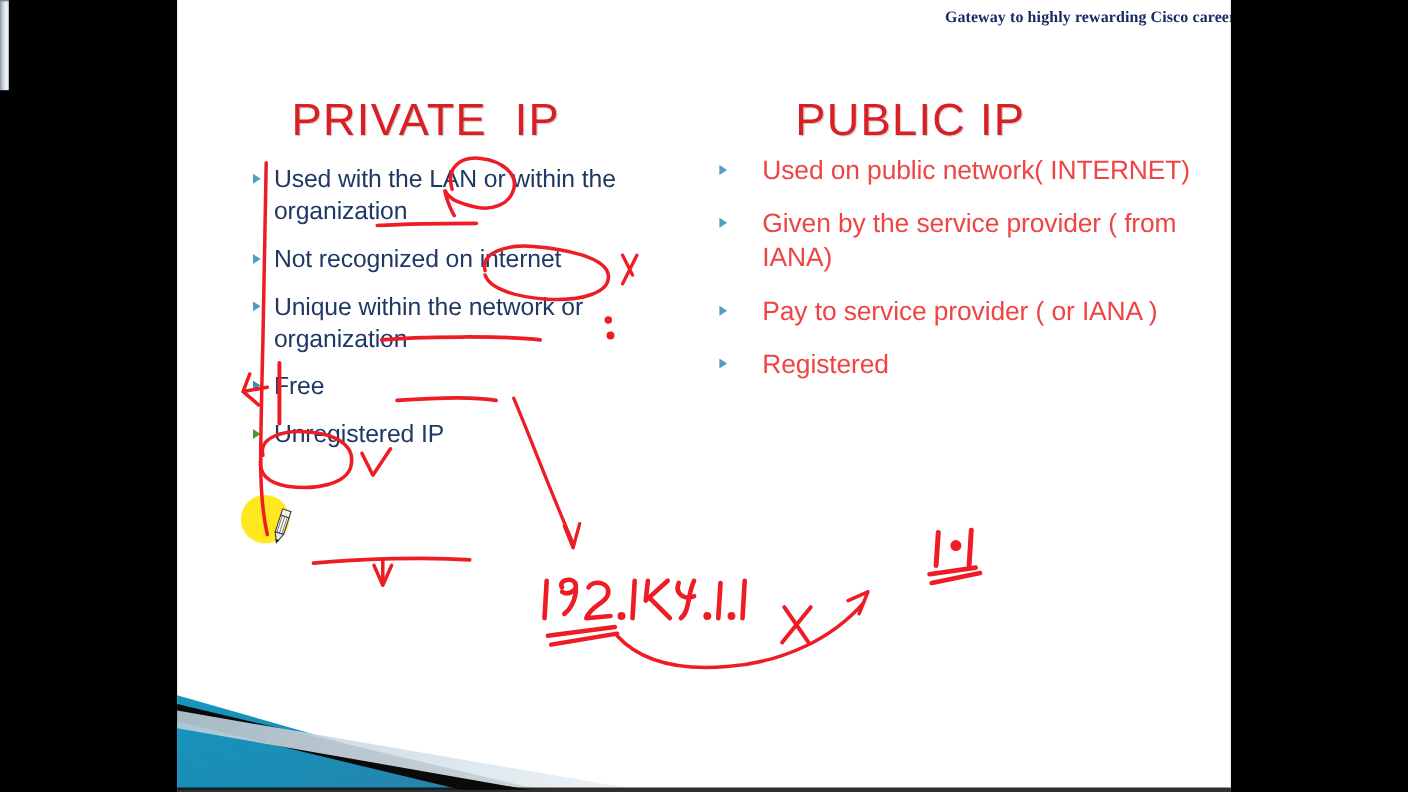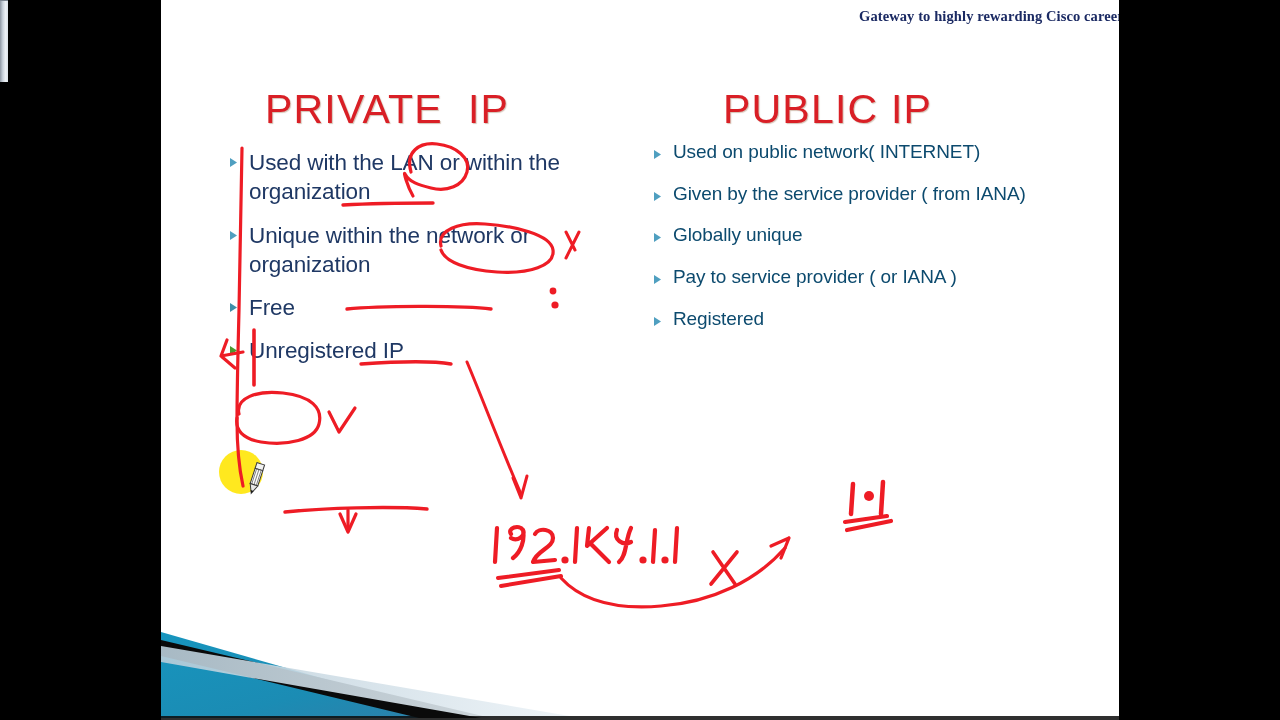--- a/index.html
+++ b/index.html
@@ -106,21 +106,21 @@
     margin-right: 11px;
   }
   .bullet-marker svg { display: block; }
   .bullet-text {
     font-family: "Liberation Sans", sans-serif;
     font-size: 22.5px;
     line-height: 1.30;
     letter-spacing: -0.1px;
   }
   #col-left  .bullet-text { color: #1f3864; }
-  #col-right .bullet-text { color: #0c4a6e; font-size: 19px; }
+  #col-right .bullet-text { color: #ef4444; font-size: 24px; margin-left: 20px; }
   #col-right .bullet-item { margin-bottom: 17px; }
 
   
   #corner-deco {
     position: absolute;
     left: 0; bottom: 0;
     width: 958px; height: 120px;
     pointer-events: none;
   }
 
@@ -171,20 +171,28 @@
             </svg>
         </span>
         <span class="bullet-text">Used with the LAN or within the organization</span>
       </div>
       <div class="bullet-item">
         <span class="bullet-marker">
           <svg width="9" height="9" viewBox="0 0 9 9">
               <path d="M1 0 L8 4.5 L1 9 Z" fill="#4f9fc0"></path>
             </svg>
         </span>
+        <span class="bullet-text">Not recognized on internet</span>
+      </div>
+      <div class="bullet-item">
+        <span class="bullet-marker">
+          <svg width="9" height="9" viewBox="0 0 9 9">
+              <path d="M1 0 L8 4.5 L1 9 Z" fill="#4f9fc0"></path>
+            </svg>
+        </span>
         <span class="bullet-text">Unique within the network or organization</span>
       </div>
       <div class="bullet-item">
         <span class="bullet-marker">
           <svg width="9" height="9" viewBox="0 0 9 9">
               <path d="M1 0 L8 4.5 L1 9 Z" fill="#3f8fa8"></path>
             </svg>
         </span>
         <span class="bullet-text">Free</span>
       </div>
@@ -207,28 +215,20 @@
         </span>
         <span class="bullet-text">Used on public network( INTERNET)</span>
       </div>
       <div class="bullet-item">
         <span class="bullet-marker">
           <svg width="9" height="9" viewBox="0 0 9 9">
               <path d="M1 0 L8 4.5 L1 9 Z" fill="#4f9fc0"></path>
             </svg>
         </span>
         <span class="bullet-text">Given by the service provider ( from IANA)</span>
-      </div>
-      <div class="bullet-item">
-        <span class="bullet-marker">
-          <svg width="9" height="9" viewBox="0 0 9 9">
-              <path d="M1 0 L8 4.5 L1 9 Z" fill="#4f9fc0"></path>
-            </svg>
-        </span>
-        <span class="bullet-text">Globally unique</span>
       </div>
       <div class="bullet-item">
         <span class="bullet-marker">
           <svg width="9" height="9" viewBox="0 0 9 9">
               <path d="M1 0 L8 4.5 L1 9 Z" fill="#4f9fc0"></path>
             </svg>
         </span>
         <span class="bullet-text">Pay to service provider ( or IANA )</span>
       </div>
       <div class="bullet-item">

